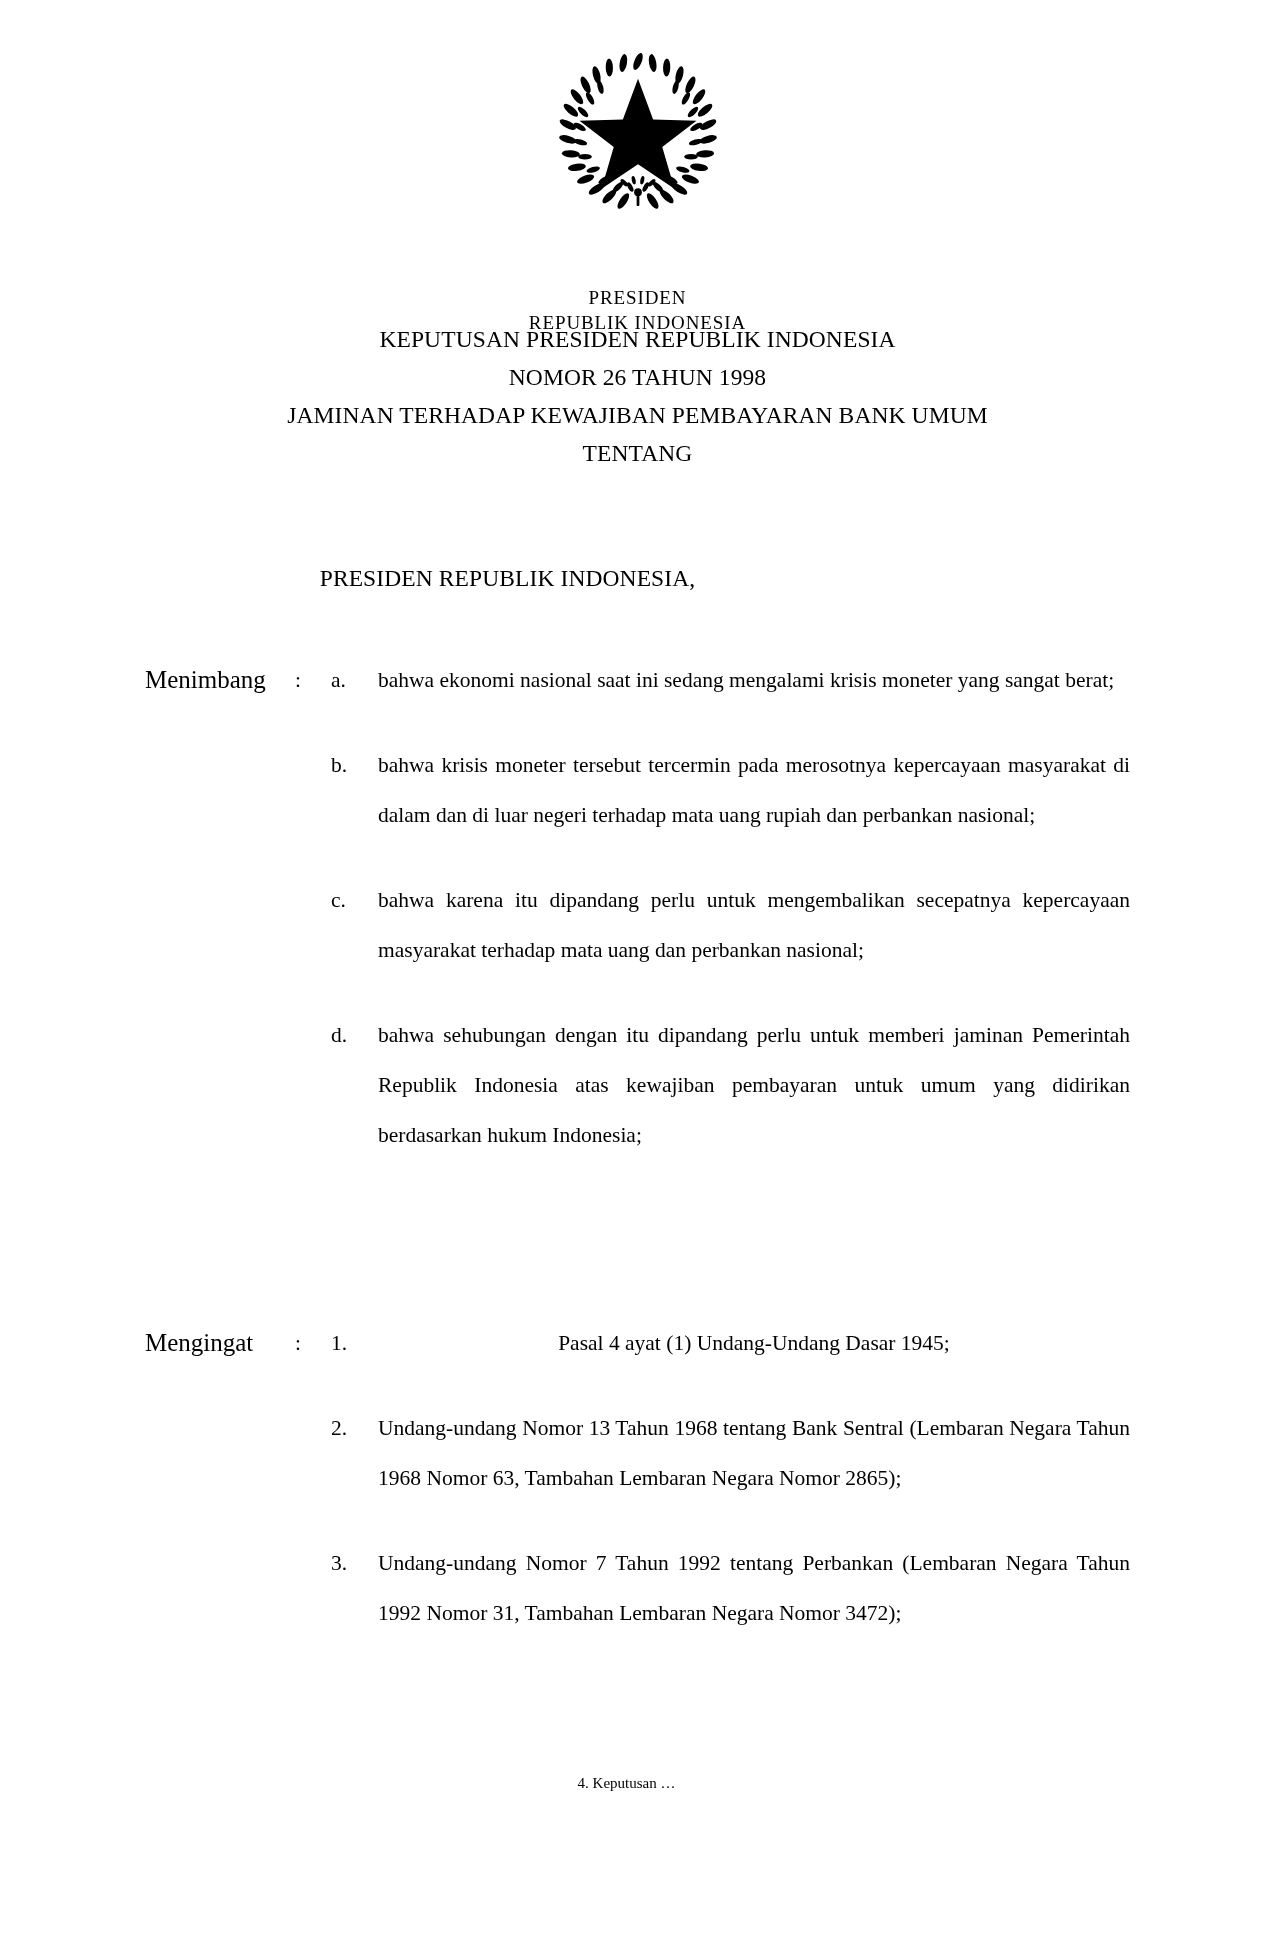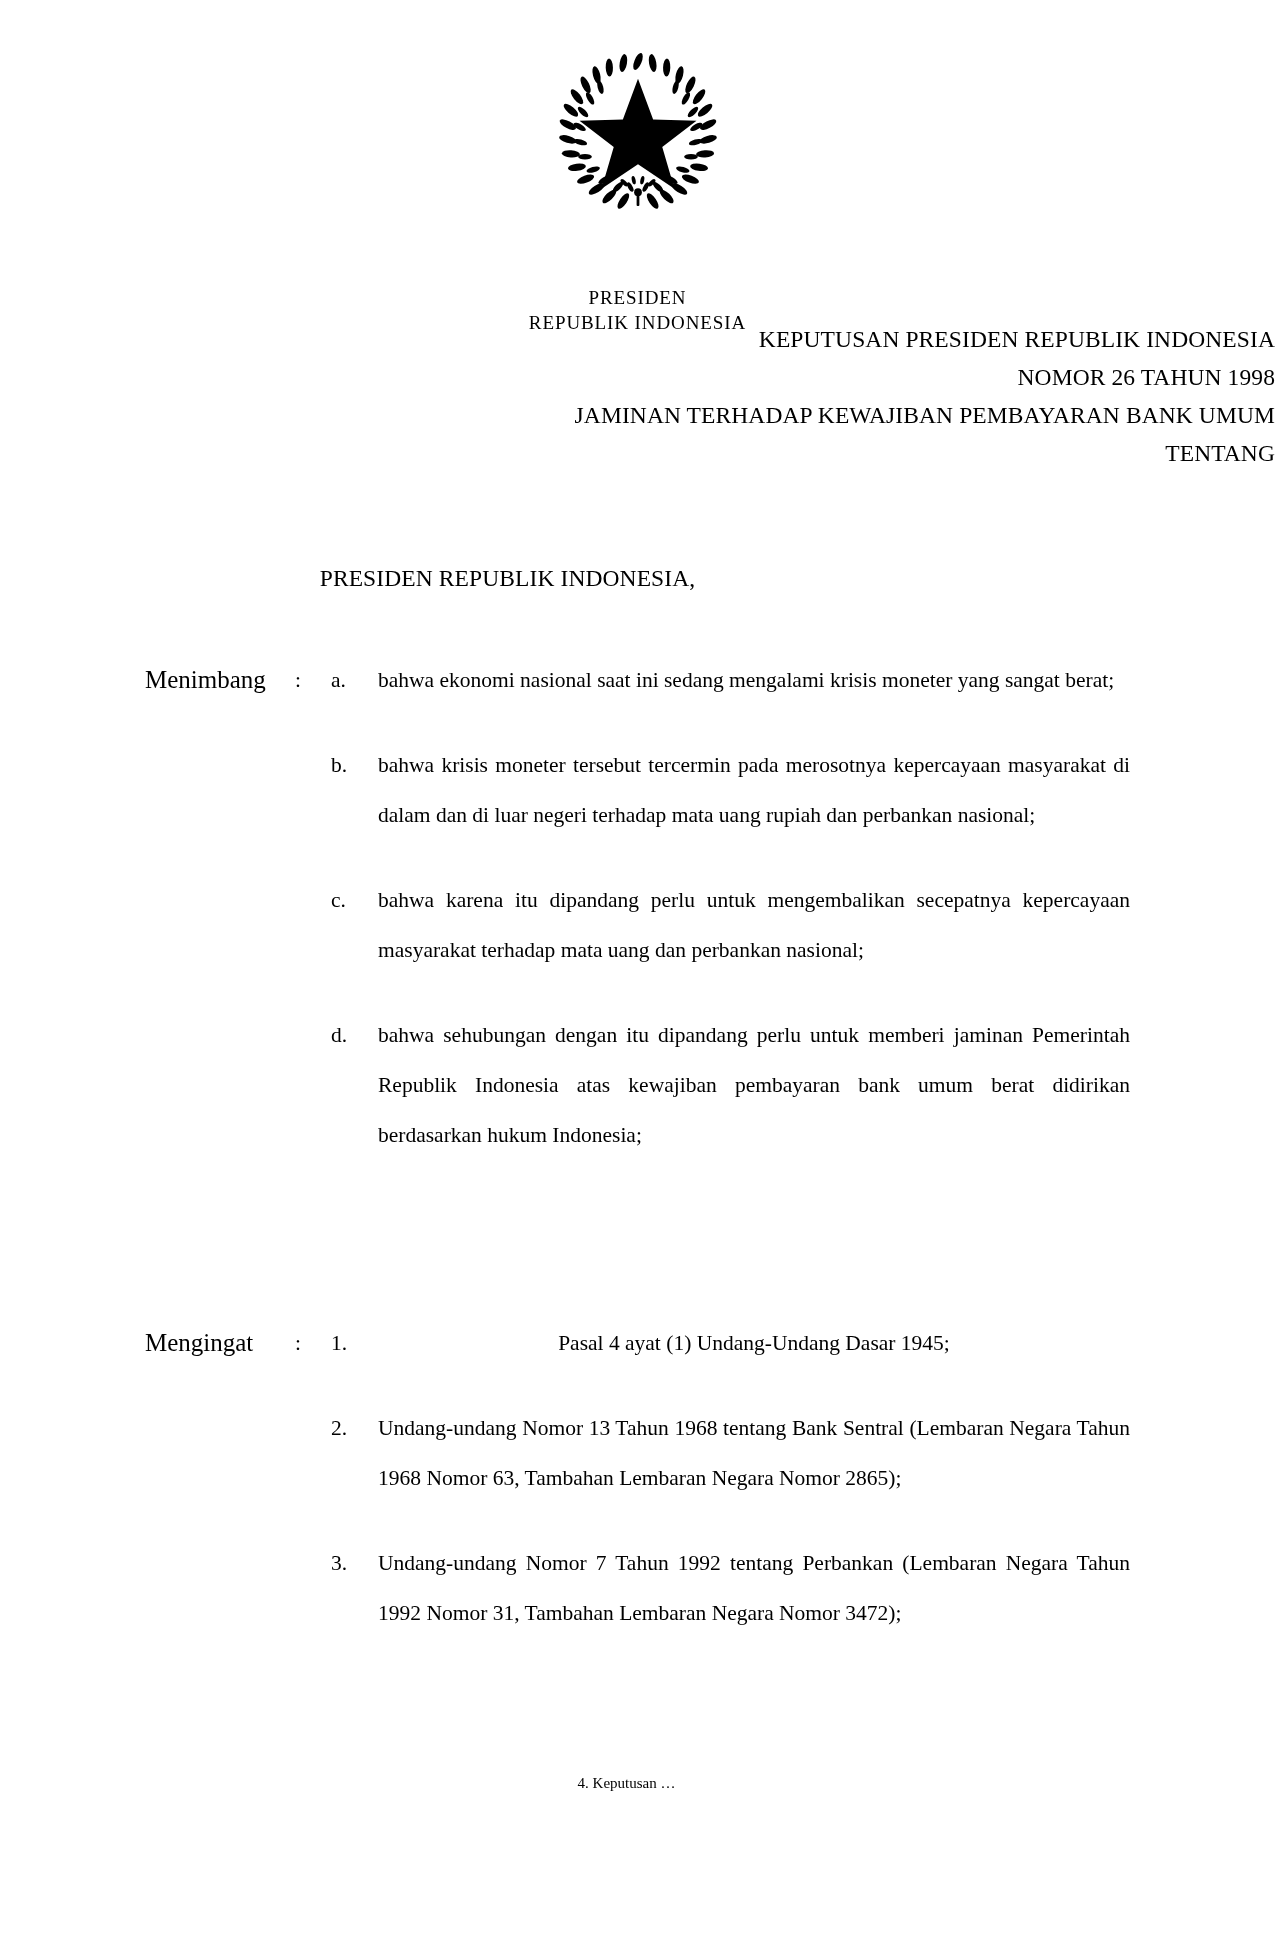--- a/index.html
+++ b/index.html
@@ -48,21 +48,21 @@
     font-size: 19px;
     letter-spacing: 0.9px;
   }
 
   
   .title-block {
     position: absolute;
     top: 320px;
     left: 0;
     width: 1275px;
-    text-align: right;
+    text-align: center;
     font-family: Liberation Serif, serif;
   }
   .title-line {
     font-size: 23.5px;
     line-height: 38px;
     letter-spacing: 0.1px;
   }
   .title-line.spaced-before {
   }
 
@@ -353,21 +353,21 @@
           <div class="item-text">bahwa krisis moneter tersebut tercermin pada merosotnya kepercayaan masyarakat di dalam dan di luar negeri terhadap mata uang rupiah dan perbankan nasional;</div>
         </div>
 
         <div class="item">
           <div class="item-marker">c.</div>
           <div class="item-text">bahwa karena itu dipandang perlu untuk mengembalikan secepatnya kepercayaan masyarakat terhadap mata uang dan perbankan nasional;</div>
         </div>
 
         <div class="item">
           <div class="item-marker">d.</div>
-          <div class="item-text">bahwa sehubungan dengan itu dipandang perlu untuk memberi jaminan Pemerintah Republik Indonesia atas kewajiban pembayaran bank umum berat didirikan berdasarkan hukum Indonesia;</div>
+          <div class="item-text">bahwa sehubungan dengan itu dipandang perlu untuk memberi jaminan Pemerintah Republik Indonesia atas kewajiban pembayaran untuk umum yang didirikan berdasarkan hukum Indonesia;</div>
         </div>
 
       </div>
     </div>
   </div>
 
   <div class="section" id="section-mengingat">
     <div class="sec-row">
       <div class="sec-label">Mengingat</div>
       <div class="sec-colon">:</div>

